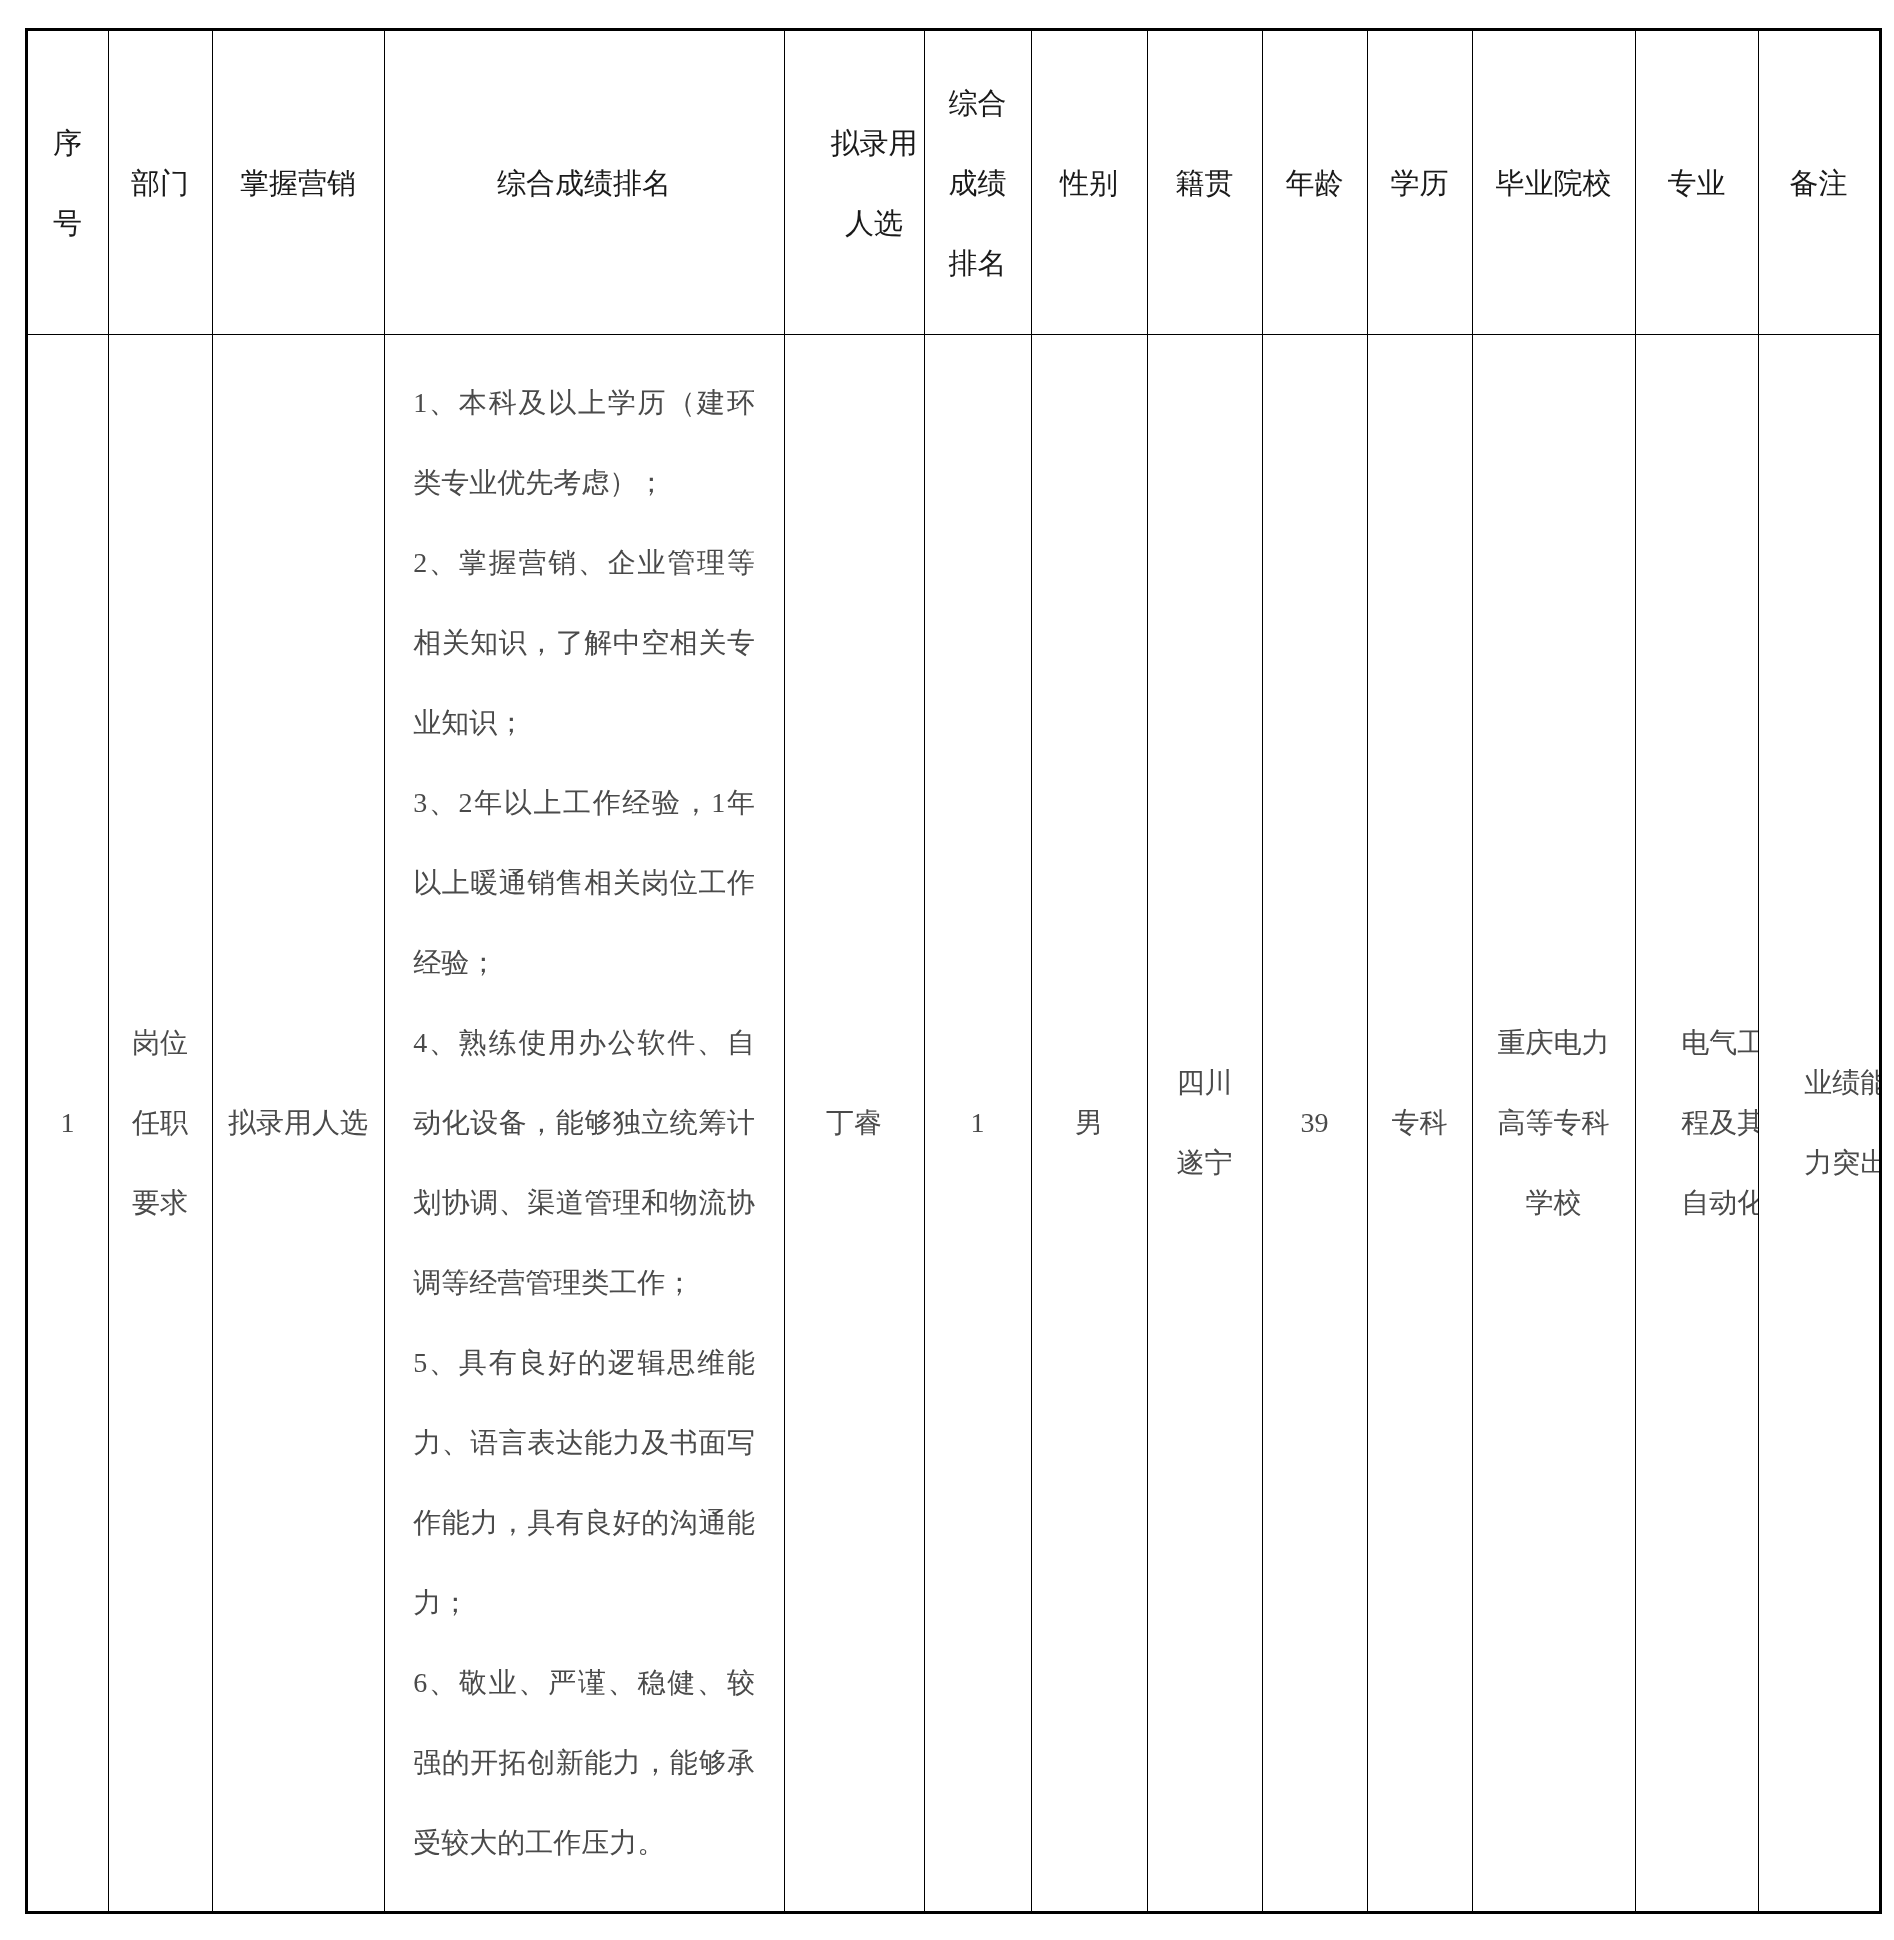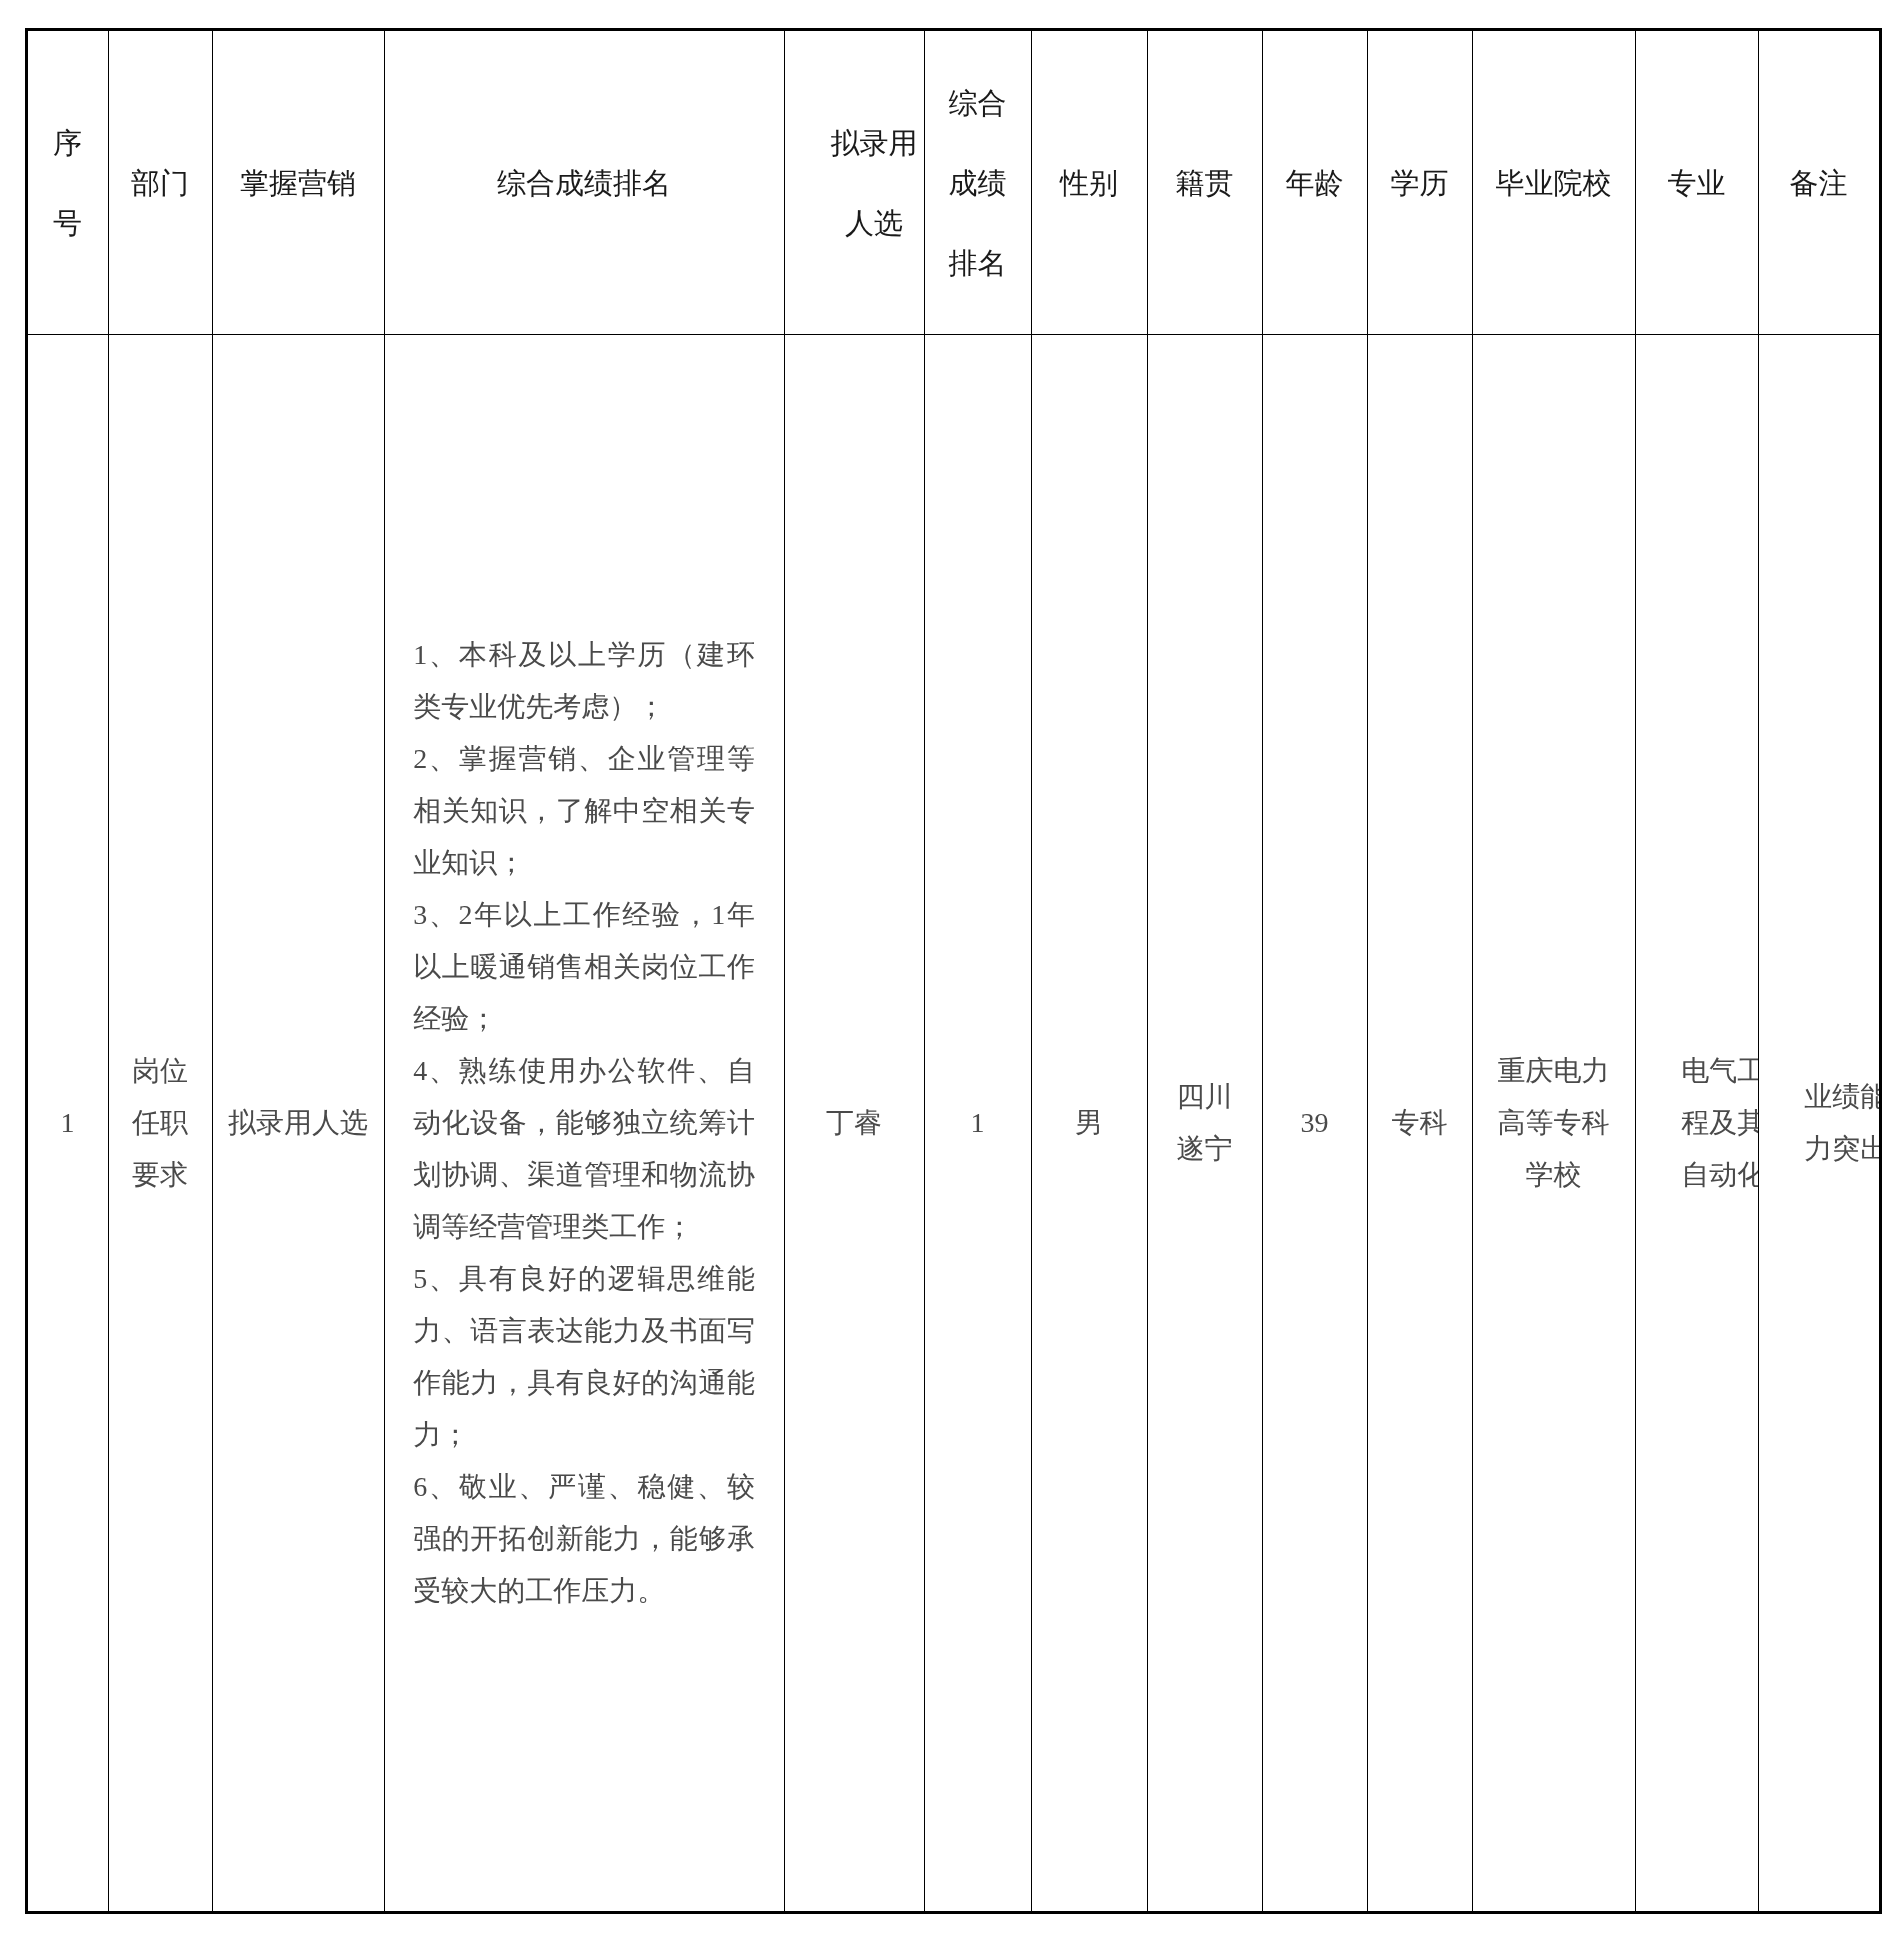--- a/index.html
+++ b/index.html
@@ -38,21 +38,21 @@
   }
   .tbl thead tr { height: 305px; }
   .tbl th {
     font-weight: normal;
     font-size: 29px;
     line-height: 80px;
     color: #1a1a1a;
   }
   .tbl td {
     font-size: 28px;
-    line-height: 52px;
+    line-height: 80px;
     color: #4a4a4a;
   }
   
   .wrap { display: inline-block; vertical-align: middle; }
   .w1 { width: 1.4em; }
   .w2 { width: 2.4em; }
   .w3 { width: 3.4em; margin-left: 40px; }
   .w4 { width: 4.4em; }
   
   .req {

